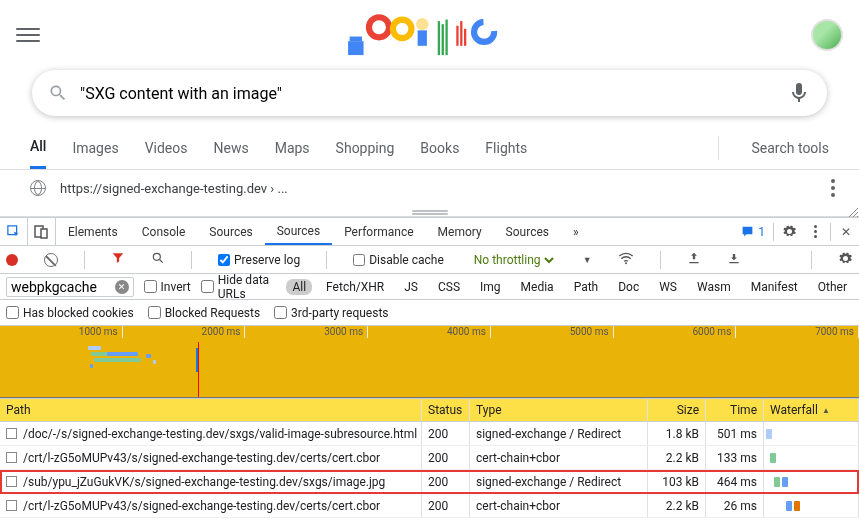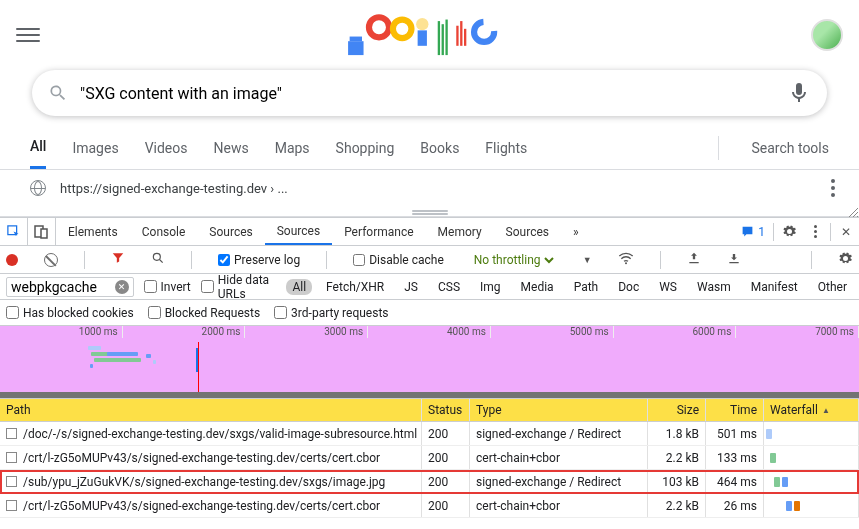--- a/index.html
+++ b/index.html
@@ -54,21 +54,21 @@
 
 .filter-row1{display:flex;align-items:center;height:26px;padding:0 6px;gap:10px;font-size:12px;border-bottom:1px solid #cacdd1}
 .filter-row1 .fbox{display:flex;align-items:center;background:#fff;border:1px solid #cacdd1;border-radius:2px;height:20px;width:164px;padding:0 4px;position:relative}
 .filter-row1 .fbox input{border:none;outline:none;flex:1;font-size:14px;width:100%}
 .filter-row1 .fbox .clear{width:14px;height:14px;background:#888;border-radius:50%;color:#fff;display:flex;align-items:center;justify-content:center;font-size:9px;cursor:pointer}
 .filter-row1 .pill{padding:1px 6px;border-radius:7px;cursor:pointer}
 .filter-row1 .pill.active{background:#ccc}
 
 .filter-row2{display:flex;align-items:center;height:26px;padding:0 6px;gap:14px;font-size:12px;border-bottom:1px solid #cacdd1}
 
-.timeline{height:72px;border-bottom:6px solid #737373;position:relative;background:#f0abfc}
+.timeline{height:72px;border-bottom:1px solid #737373;position:relative;background:#eab308}
 .timeline .ticks{display:flex;font-size:10px;color:#555}
 .timeline .ticks div{flex:1;text-align:right;padding-right:4px;border-right:1px solid #eee;height:12px}
 .timeline .bars{position:absolute;top:16px;left:0;right:0;bottom:0}
 .timeline .cursor{position:absolute;top:0;bottom:0;width:1px;background:#f00;left:23%}
 .bar{position:absolute;height:4px;border-radius:1px}
 
 .grid{display:flex;flex-direction:column;font-size:12px}
 .grid-header,.grid-row{display:flex;height:24px;align-items:center}
 .grid-header{background:#fde047;border-bottom:1px solid #cacdd1;border-top:1px solid #cacdd1}
 .cell{padding:0 6px;border-right:1px solid #e0e0e0;overflow:hidden;white-space:nowrap;text-overflow:ellipsis;height:100%;display:flex;align-items:center}

